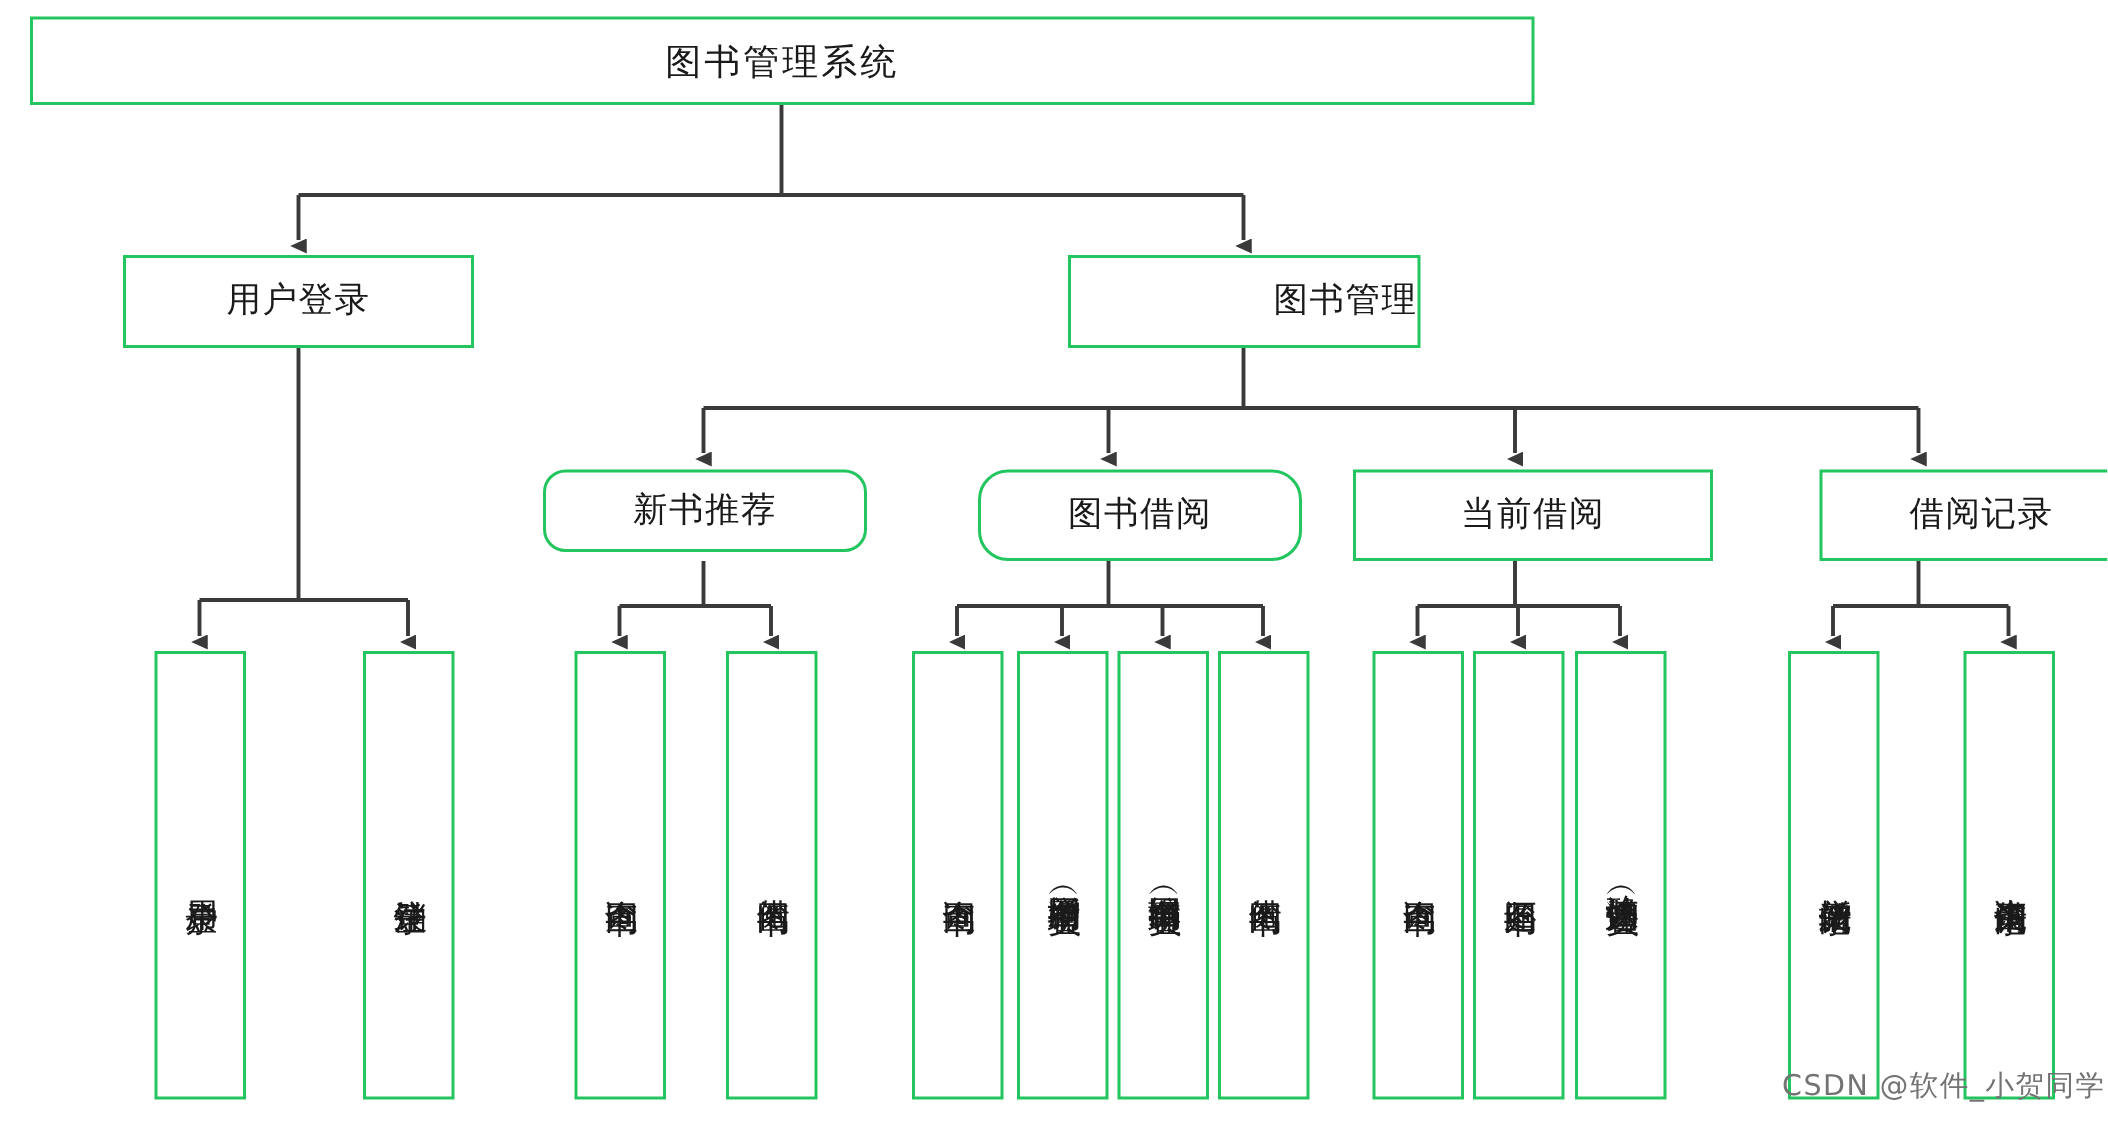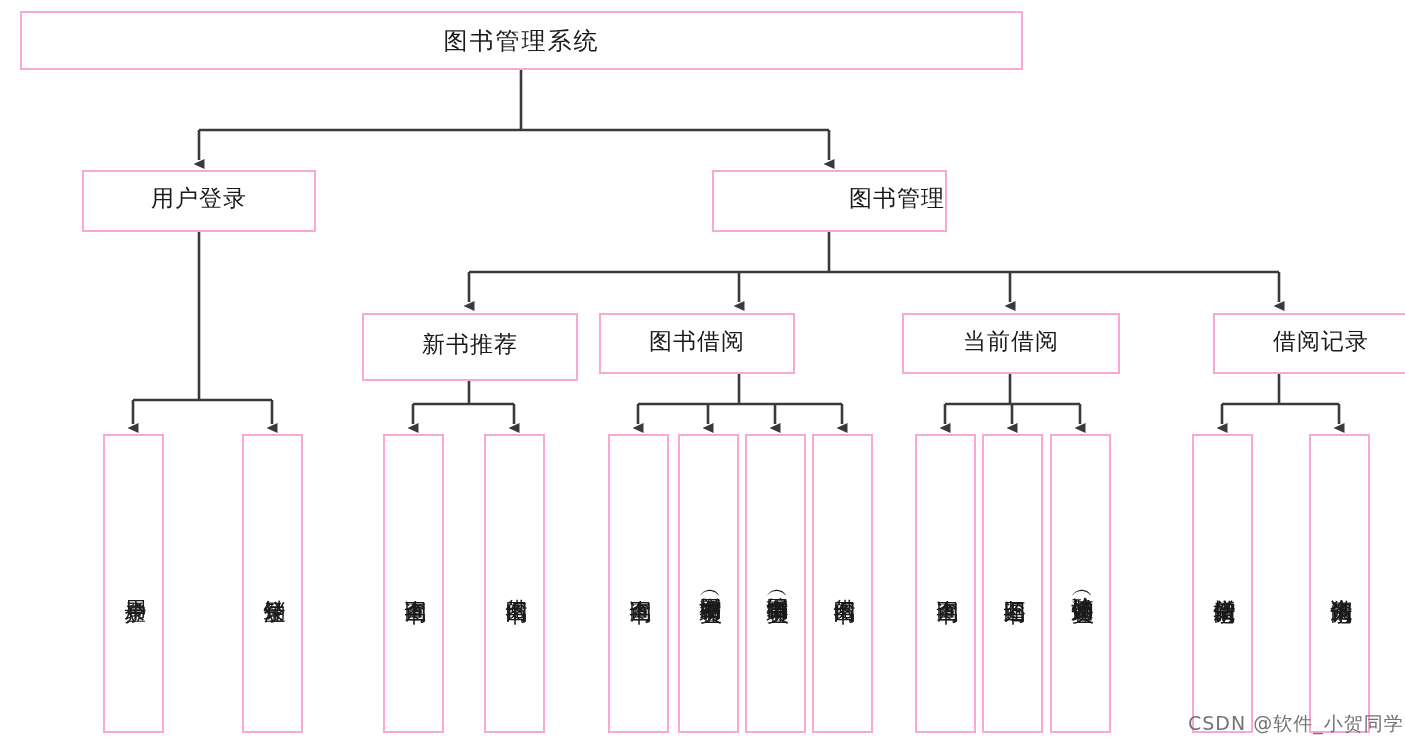--- a/index.html
+++ b/index.html
@@ -18,26 +18,25 @@
     position:absolute;
     left:0; top:0;
     width:1405px;
     height:747px;
     pointer-events:none;
   }
   .node{
     position:absolute;
     box-sizing:border-box;
     background:#ffffff;
-    border:2px solid #f9a8d4;
+    border:2px solid #22c55e;
     display:flex;
     align-items:center;
     justify-content:center;
     color:#1a1a1a;
-    font-family:Liberation Mono, monospace;
   }
   .node.h{
     font-size:23px;
     line-height:1.1;
     letter-spacing:1px;
   }
   .node.root{
     font-size:24px;
     letter-spacing:2px;
   }
@@ -123,27 +122,27 @@
     <span>图书管理系统</span>
   </div>
 
   <div class="node h" style="left:82px; top:170px; width:234px; height:62px;">
     <span>用户登录</span>
   </div>
   <div class="node h" style="left:712px; top:170px; width:235px; height:62px;justify-content:flex-end;">
     <span>图书管理</span>
   </div>
 
-  <div class="node h" style="left:362px; top:313px; width:216px; height:68px;">
+  <div class="node h" style="left:362px; top:313px; width:216px; height:55px;border-radius:15px;">
     <span>新书推荐</span>
   </div>
-  <div class="node h" style="left:599px; top:313px; width:196px; height:61px;">
+  <div class="node h" style="left:652px; top:313px; width:216px; height:61px;border-radius:20px;">
     <span>图书借阅</span>
   </div>
-  <div class="node h" style="left:902px; top:313px; width:218px; height:61px;text-align:right;">
+  <div class="node h" style="left:902px; top:313px; width:240px; height:61px;text-align:right;">
     <span>当前借阅</span>
   </div>
   <div class="node h" style="left:1172px; top:313px; width:216px; height:61px;margin-left:41px;">
     <span>借阅记录</span>
   </div>
 
   <div class="node v" style="left:103px; top:434px; width:61px; height:299px;">
     <span class="vtext">用户登录</span>
   </div>
   <div class="node v" style="left:242px; top:434px; width:61px; height:299px;">

